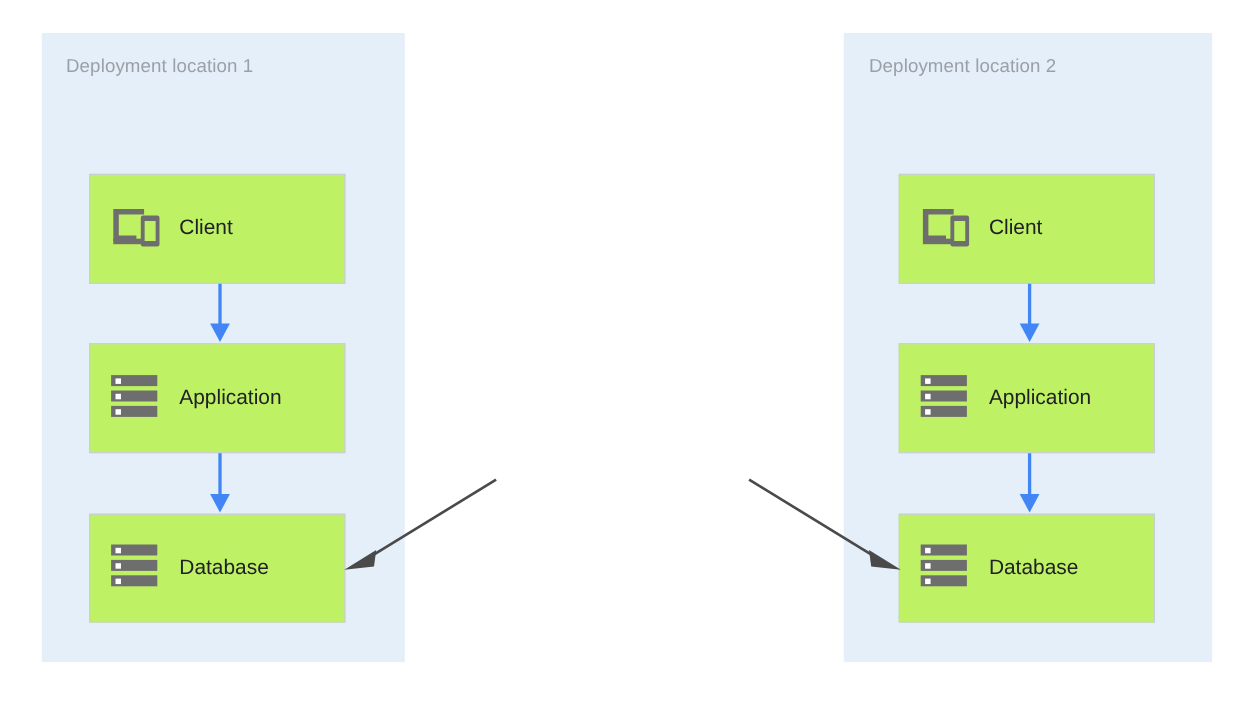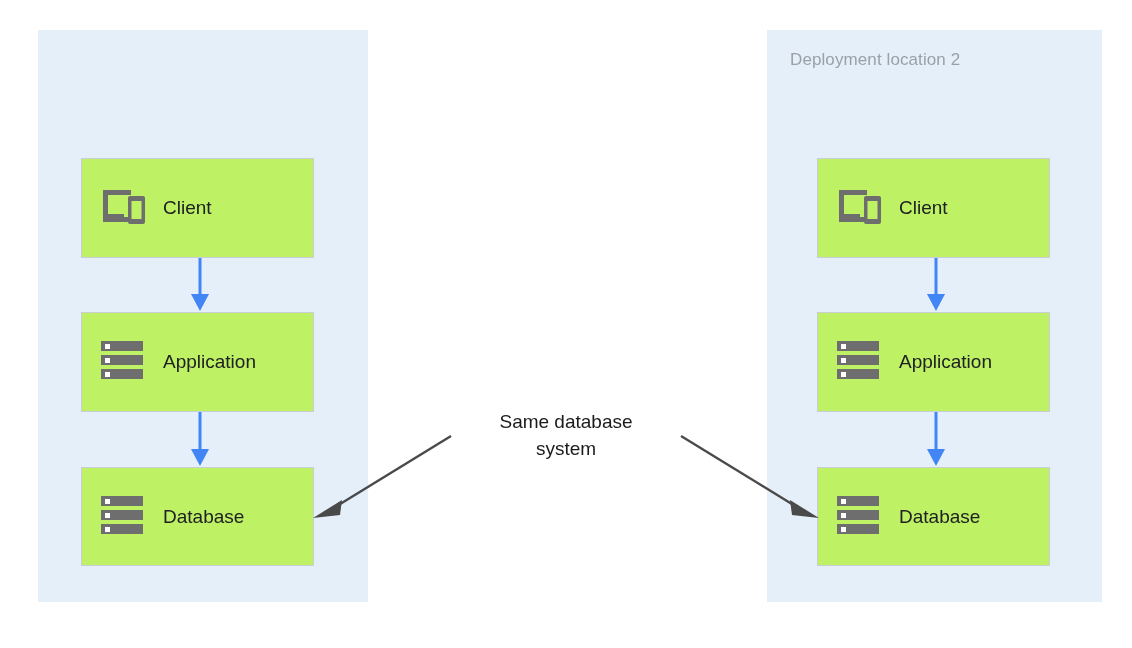--- a/index.html
+++ b/index.html
@@ -63,20 +63,21 @@
     position: absolute;
     overflow: visible;
   }
 </style>
 </head>
 <body>
 
 <div id="canvas">
 
   <div class="zone" style="left:38px; top:30px; width:330px; height:572px;"></div>
+  <div class="zone-title" style="left:60px; top:50px;">Deployment location 1</div>
 
   <div class="node" style="left:81px; top:158px; width:233px; height:100px;">
     <span class="node-icon">
       <svg width="48" height="40" viewBox="0 0 48 40" aria-hidden="true">
         <path fill="#6e6e6e" d="M4 4h28v5H9v19h16v5H4V4z"></path>
         <rect x="4" y="31" width="26" height="5" fill="#6e6e6e"></rect>
         <path fill="#6e6e6e" d="M31 10h13a2 2 0 0 1 2 2v24a2 2 0 0 1-2 2H31a2 2 0 0 1-2-2V12a2 2 0 0 1 2-2zm1.5 5v18h10V15h-10z"></path>
       </svg>
     </span>
     <span class="node-label">Client</span>
@@ -165,22 +166,20 @@
         <rect x="6" y="5" width="5" height="5" fill="#ffffff"></rect>
         <rect x="2" y="16" width="42" height="10" fill="#6e6e6e"></rect>
         <rect x="6" y="19" width="5" height="5" fill="#ffffff"></rect>
         <rect x="2" y="30" width="42" height="10" fill="#6e6e6e"></rect>
         <rect x="6" y="33" width="5" height="5" fill="#ffffff"></rect>
       </svg>
     </span>
     <span class="node-label">Database</span>
   </div>
 
-  <div class="callout-text" style="left:446px; top:408px; width:240px;">Same database
-system</div>
 
   <svg class="callout-arrow" style="left:310px; top:430px;" width="150" height="95" viewBox="0 0 150 95">
     <line x1="141" y1="6" x2="22" y2="79" stroke="#4a4a4a" stroke-width="2.4"></line>
     <polygon points="3,88 32,70 30,85" fill="#4a4a4a"></polygon>
   </svg>
 
   <svg class="callout-arrow" style="left:672px; top:430px;" width="150" height="95" viewBox="0 0 150 95">
     <line x1="9" y1="6" x2="128" y2="79" stroke="#4a4a4a" stroke-width="2.4"></line>
     <polygon points="147,88 118,70 120,85" fill="#4a4a4a"></polygon>
   </svg>

